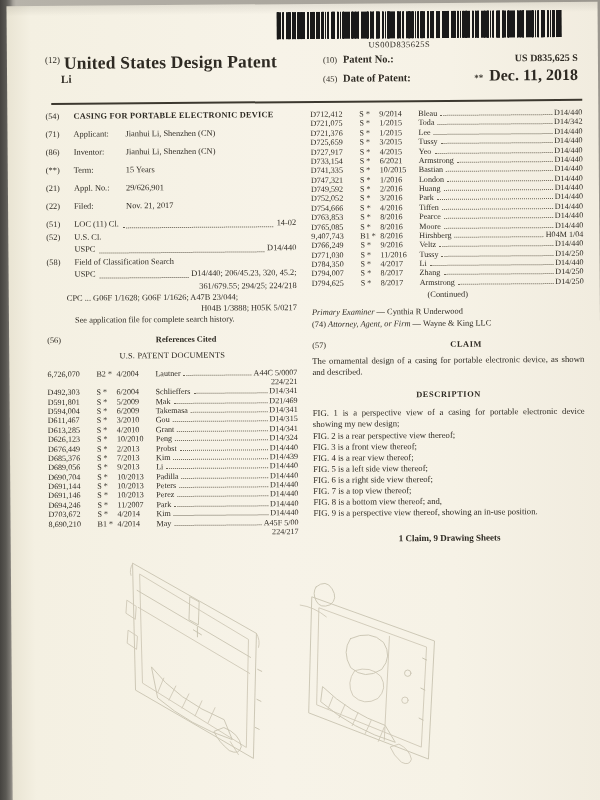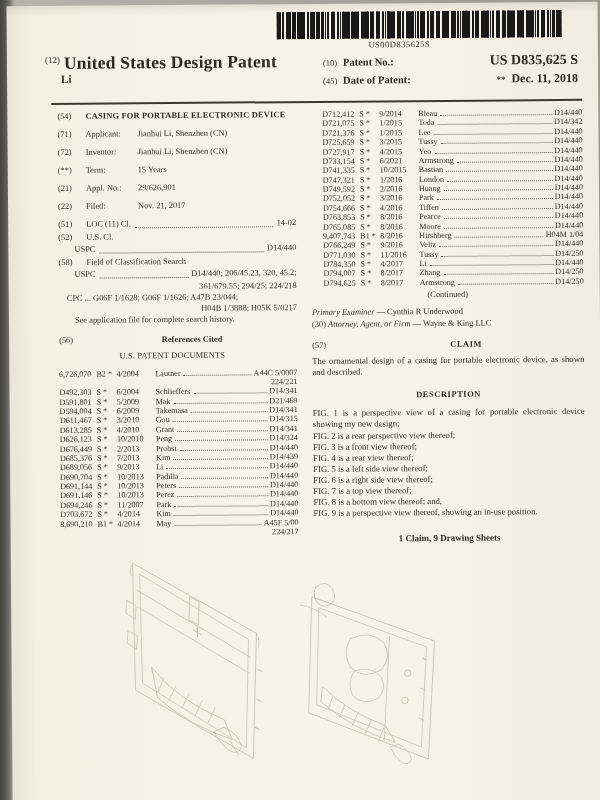--- a/index.html
+++ b/index.html
@@ -24,42 +24,42 @@
   .header{position:absolute;left:38px;top:47px;right:20px;display:flex;}
   .h-left{width:278px;}
   .h-kind{font-size:9px;vertical-align:6px;text-align:right;}
   .h-title{font-size:17.5px;font-weight:bold;letter-spacing:.2px;white-space:nowrap;}
   .h-author{font-size:11px;font-weight:bold;margin-left:16px;margin-top:-1px;}
   .h-right{flex:1;padding-top:3px;}
   .h-row{display:flex;align-items:baseline;margin-bottom:3px;}
   .h-num{font-size:8.5px;width:20px;flex:none;}
   .h-lab{font-size:10.5px;font-weight:bold;flex:1;}
   .h-stars{font-size:9px;font-weight:bold;margin-right:6px;}
-  .h-val{font-size:14px;font-weight:bold;white-space:nowrap;}
+  .h-val{font-size:10px;font-weight:bold;white-space:nowrap;}
   .rule{position:absolute;left:44px;top:97px;right:16px;height:1.5px;background:#3c382f;}
   
   .cols{position:absolute;left:38px;top:106px;right:16px;display:flex;gap:15px;}
   .col-l{width:250px;flex:none;font-size:8.4px;line-height:1.25;}
   .col-r{flex:1;font-size:8.4px;line-height:1.25;}
   .b-row{display:flex;margin-bottom:7.5px;}
-  .b-num{width:28px;flex:none;margin-left:12px;}
+  .b-num{width:28px;flex:none;}
   .b-label{width:52px;flex:none;}
   .bd{font-weight:normal;}
   .b-title{font-weight:bold;letter-spacing:.2px;}
   .leader{flex:1;border-bottom:1.2px dotted #5f594d;margin:0 3px 2px 4px;min-width:10px;}
   .tight{margin-bottom:2px;}
   .indent{margin-left:28px;}
   .right-line{text-align:right;margin-bottom:1px;}
   .sec-head{display:flex;margin:9px 0 6px;}
   .sec-head .t{flex:1;text-align:center;font-weight:bold;}
   .sub-head{text-align:center;margin-bottom:7px;letter-spacing:.2px;}
   
   .ref-list{font-size:8.1px;line-height:1.16;}
   .ref-row{display:flex;align-items:baseline;white-space:nowrap;}
-  .r-num{width:44px;text-align:right;flex:none;}
+  .r-num{width:44px;flex:none;}
   .r-kind{width:20px;flex:none;padding-left:5px;}
   .r-date{width:33px;text-align:left;flex:none;}
   .r-name{padding-left:6px;}
   .r-leader{flex:1;border-bottom:1.2px dotted #6b6455;margin:0 2px 2px 3px;min-width:8px;}
   .r-cls{flex:none;}
   .ref-cont{text-align:right;}
   .continued{text-align:center;margin:3px 0 6px;}
   
   .ex-line{margin-bottom:2px;}
   .it{font-style:italic;}
@@ -94,41 +94,41 @@
       <div class="h-right">
         <div class="h-row">
           <span class="h-num">(10)</span>
           <span class="h-lab">Patent No.:</span>
           <span class="h-val">US D835,625 S</span>
         </div>
         <div class="h-row">
           <span class="h-num">(45)</span>
           <span class="h-lab">Date of Patent:</span>
           <span class="h-stars">**</span>
-          <span class="h-val" style="font-size:12px">Dec. 11, 2018</span>
+          <span class="h-val" style="font-size:16px">Dec. 11, 2018</span>
         </div>
       </div>
     </div>
 
     <div class="rule"></div>
 
     <div class="cols">
 
       <div class="col-l">
         <div class="b-row">
           <span class="b-num">(54)</span>
           <span class="b-title">CASING FOR PORTABLE ELECTRONIC DEVICE</span>
         </div>
         <div class="b-row">
           <span class="b-num">(71)</span>
           <span class="b-label">Applicant:</span>
           <span><span class="bd">Jianhui Li</span><span>, Shenzhen (CN)</span></span>
         </div>
         <div class="b-row">
-          <span class="b-num">(72)</span>
+          <span class="b-num">(86)</span>
           <span class="b-label">Inventor:</span>
           <span><span class="bd">Jianhui Li</span><span>, Shenzhen (CN)</span></span>
         </div>
         <div class="b-row">
           <span class="b-num">(**)</span>
           <span class="b-label">Term:</span>
           <span class="bd">15 Years</span>
         </div>
         <div class="b-row">
           <span class="b-num">(21)</span>
@@ -604,21 +604,21 @@
 
   </div>
 </div>
         <div class="continued">(Continued)</div>
 
         <div class="ex-line">
           <span class="it">Primary Examiner</span>
           <span>— Cynthia R Underwood</span>
         </div>
         <div class="ex-line">
-          <span>(30)</span>
+          <span>(74)</span>
           <span class="it">Attorney, Agent, or Firm</span>
           <span>— Wayne &amp; King LLC</span>
         </div>
 
         <div class="claim-head">
           <span class="num">(57)</span>
           <span class="t">CLAIM</span>
         </div>
         <div class="body-text">The ornamental design of a casing for portable electronic device, as shown and described.</div>
 

